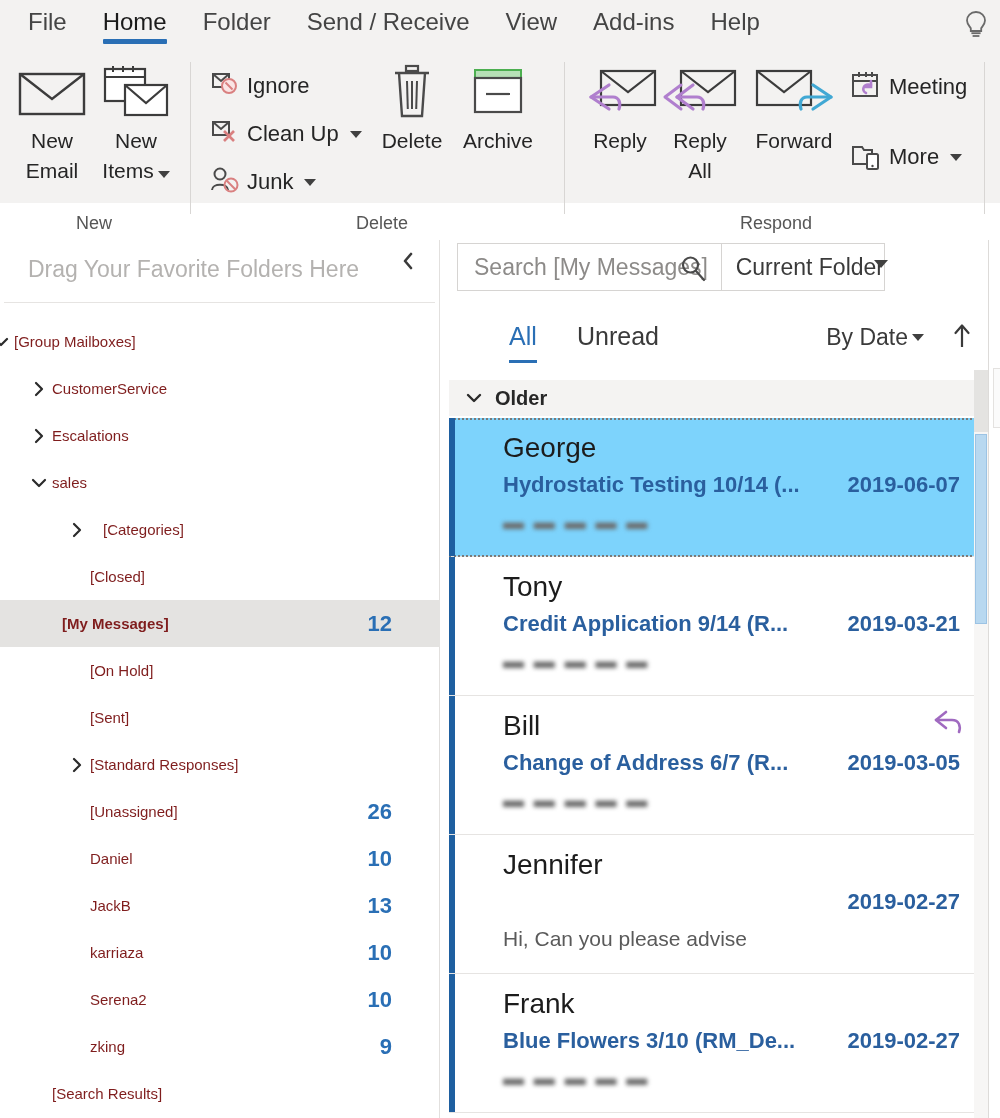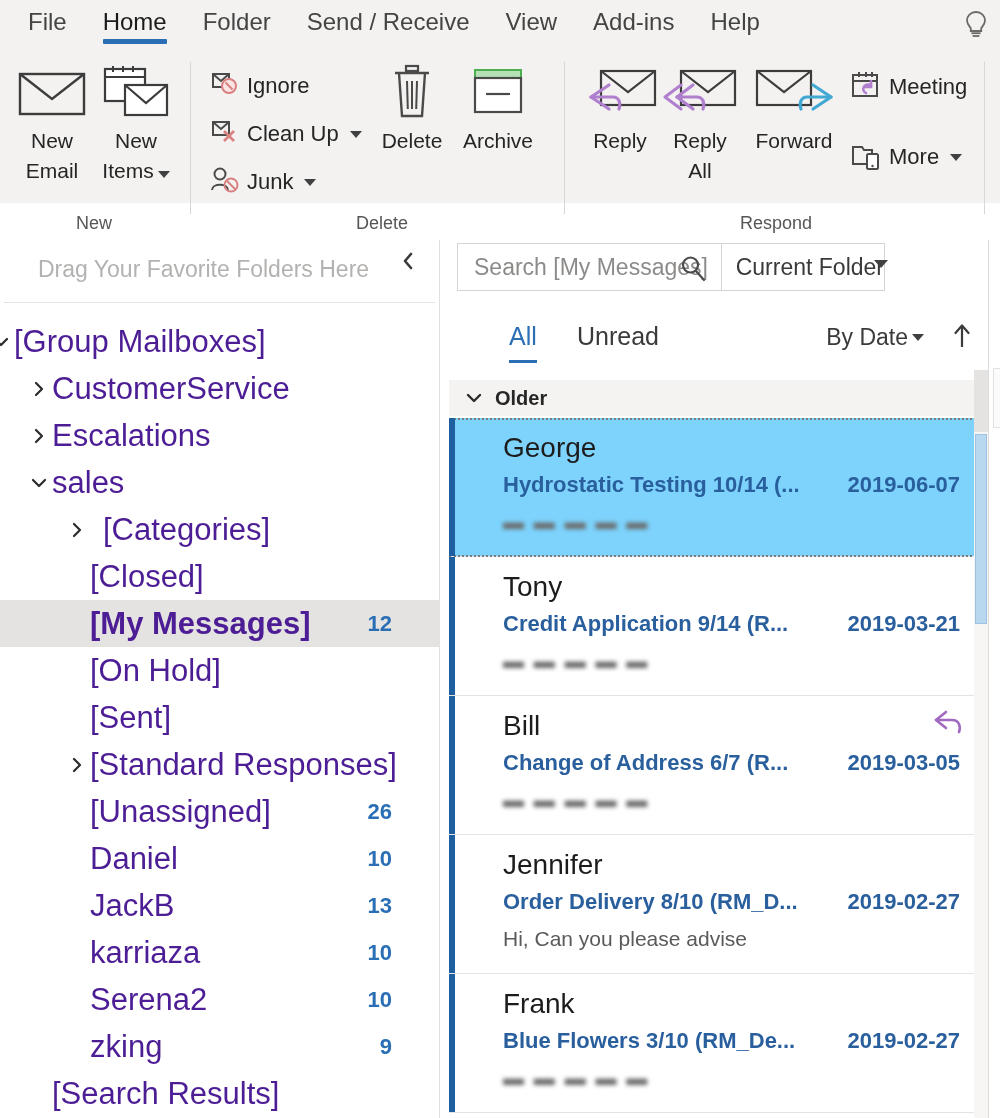--- a/index.html
+++ b/index.html
@@ -70,41 +70,41 @@
 
   
   .folderpane {
     position: absolute; left: 0; top: 240px; width: 440px; height: 878px;
     background: #ffffff; border-right: 1px solid #e2e0de;
   }
   .fav {
     position: relative; height: 62px; width: 100%;
   }
   .fav-text {
-    position: absolute; left: 38px; top: 16px;
+    position: absolute; left: 28px; top: 16px;
     font-size: 23px; color: #b4b2b0; white-space: nowrap;
   }
   .collapse-btn {
     position: absolute; right: 18px; top: 8px; width: 26px; height: 26px;
     display: flex; align-items: center; justify-content: center; cursor: pointer;
   }
   .fav-sep { position: absolute; left: 4px; right: 4px; top: 62px; height: 1px; background: #e6e4e2; }
 
   .ftree { position: absolute; left: 0; top: 78px; width: 440px; }
   .frow {
     position: relative; height: 47px; display: flex; align-items: center;
     cursor: pointer;
   }
   .frow.sel { background: #e4e3e1; }
   .frow .fcaret {
     position: absolute; width: 22px; height: 22px;
     display: flex; align-items: center; justify-content: center;
   }
   .frow .flabel {
-    font-size: 31px; color: #4c1d95; white-space: nowrap;
+    font-size: 15px; color: #7f1d1d; white-space: nowrap;
   }
   .frow.sel .flabel { font-weight: bold; }
   .frow .fcount {
     position: absolute; right: 48px; font-size: 22px; color: #2a6fb5; font-weight: bold;
   }
 
   
   .listpane {
     position: absolute; left: 441px; top: 240px; width: 547px; height: 878px;
     background: #ffffff;
@@ -474,21 +474,21 @@
             <svg width="14" height="18" viewBox="0 0 14 18">
               <path d="M4 3 L10 9 L4 15" fill="none" stroke="#2b2b2b" stroke-width="2.2" stroke-linecap="round" stroke-linejoin="round"></path>
             </svg>
           </span>
           <span class="flabel" style="margin-left: 103px;">[Categories]</span>
         </div>
         <div class="frow">
           <span class="flabel" style="margin-left: 90px;">[Closed]</span>
         </div>
         <div class="frow sel">
-          <span class="flabel" style="margin-left: 90px;">[My Messages]</span>
+          <span class="flabel" style="margin-left: 62px;">[My Messages]</span>
           <span class="fcount">12</span>
         </div>
         <div class="frow">
           <span class="flabel" style="margin-left: 90px;">[On Hold]</span>
         </div>
         <div class="frow">
           <span class="flabel" style="margin-left: 90px;">[Sent]</span>
         </div>
         <div class="frow">
           <span class="fcaret" style="left: 66px;">
@@ -598,21 +598,20 @@
           <div class="date">2019-03-05</div>
           <div class="preview redact">▬ ▬ ▬ ▬ ▬</div>
           <div class="replyicon"><svg width="34" height="30" viewBox="0 0 34 30">
               <path d="M14 6 L4 14 L14 22" fill="none" stroke="#a06ac0" stroke-width="2.6" stroke-linecap="round" stroke-linejoin="round"></path>
               <path d="M4 14 L20 14 C27 14 29 20 27 26" fill="none" stroke="#a06ac0" stroke-width="2.6" stroke-linecap="round"></path>
             </svg></div>
         </div>
         <div class="msgrow">
           <div class="accent"></div>
           <div class="sender">Jennifer</div>
-          <div class="subject">Order Delivery 8/10 (RM_D...</div>
           <div class="date">2019-02-27</div>
           <div class="preview">Hi,   Can you please advise</div>
         </div>
         <div class="msgrow">
           <div class="accent"></div>
           <div class="sender">Frank</div>
           <div class="subject">Blue Flowers 3/10 (RM_De...</div>
           <div class="date">2019-02-27</div>
           <div class="preview redact">▬ ▬ ▬ ▬ ▬</div>
         </div>

